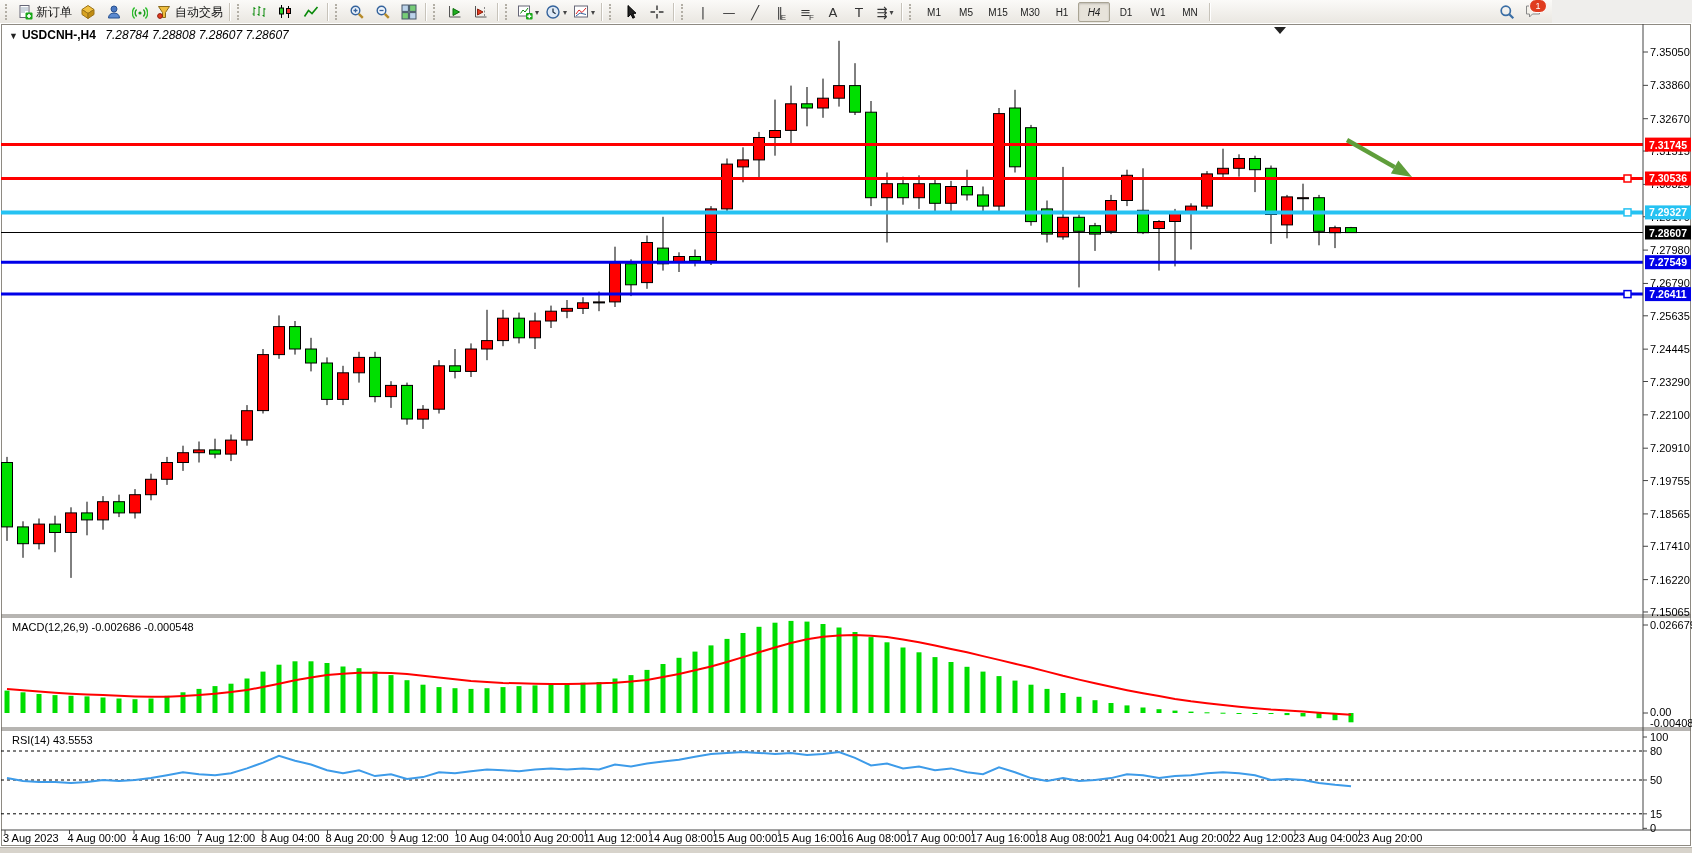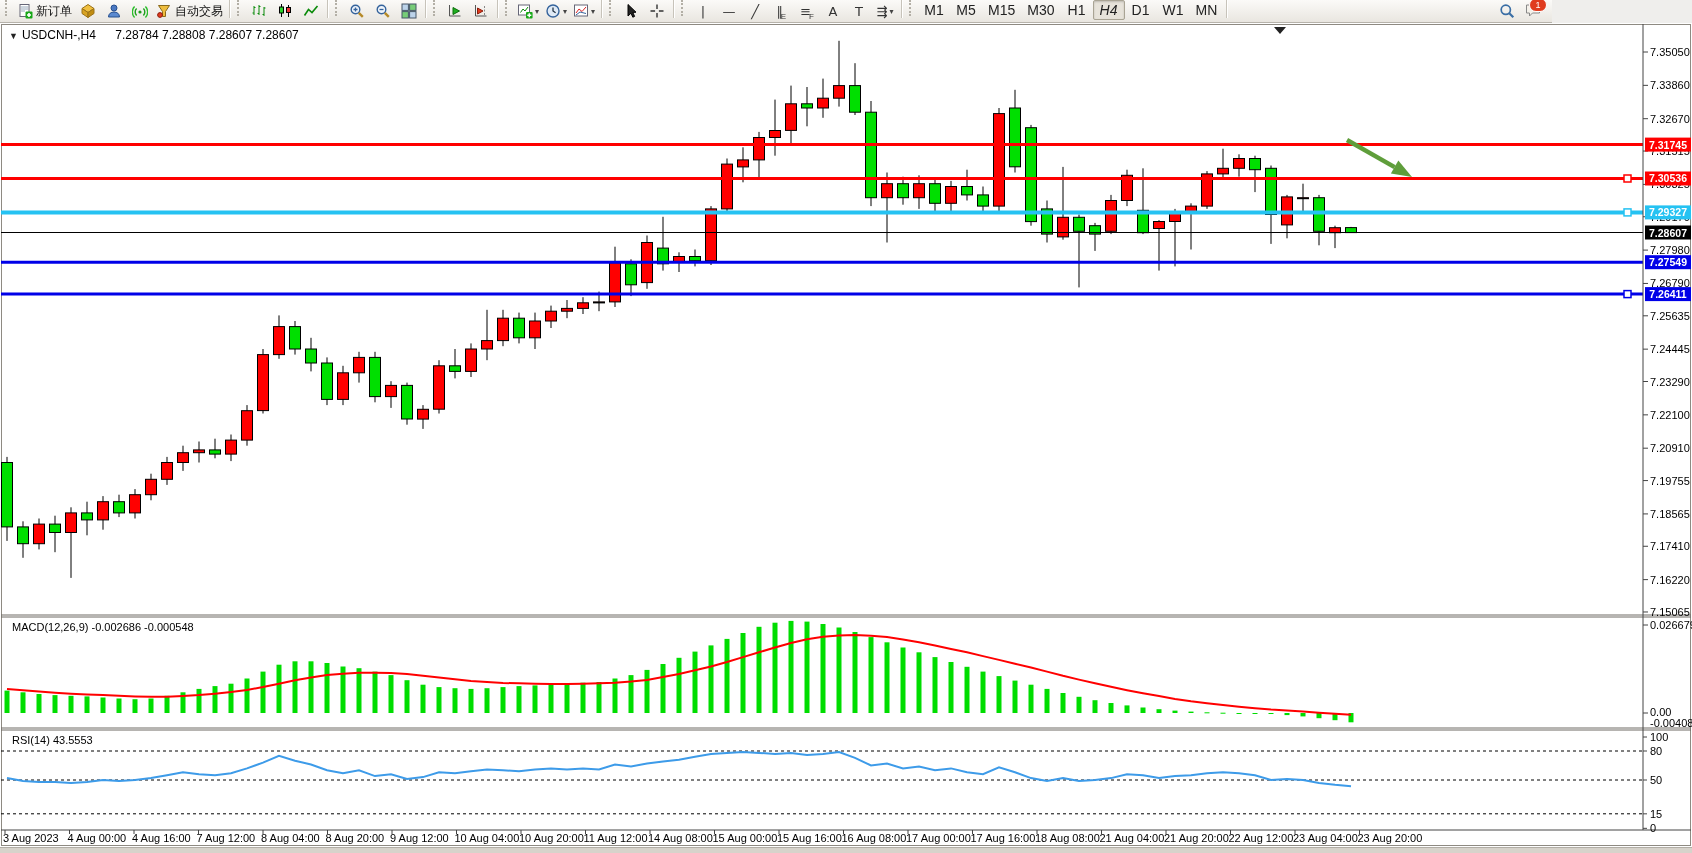--- a/index.html
+++ b/index.html
@@ -1,40 +1,40 @@
 <!DOCTYPE html>
 <html><head>
 <meta charset="utf-8">
 <style>
   html,body{margin:0;padding:0;background:#efeeec;overflow:hidden;}
   body{width:1692px;height:853px;position:relative;font-family:"Liberation Sans",sans-serif;-webkit-font-smoothing:none;}
   
   #toolbar{position:absolute;left:0;top:0;width:1552px;height:23px;
     background:linear-gradient(#fbfaf8,#e9e6e0);border-bottom:1px solid #b7b3ab;
-    display:flex;align-items:flex-start;box-sizing:border-box;padding:0 2px;white-space:nowrap;}
+    display:flex;align-items:center;box-sizing:border-box;padding:12px 2px;white-space:nowrap;}
   .tb-grip{width:4px;height:16px;margin:0 3px;border-left:2px dotted #b3afa6;}
   .tb-sep{width:1px;height:18px;background:#c7c3ba;border-right:1px solid #fff;margin:0 3px;}
   .tb-btn{height:20px;min-width:20px;display:inline-flex;align-items:center;justify-content:center;
     padding:0 2px;border:1px solid transparent;border-radius:2px;color:#222;font-size:12px;cursor:default;}
   .tb-btn .lbl{margin-left:3px;font-size:12px;color:#111;}
   .tb-btn.active{background:#e7e3da;border:1px solid #a9a494;box-shadow:inset 0 1px 2px rgba(0,0,0,.18);font-style:italic;}
   .tb-btn .dd{font-size:8px;margin-left:2px;color:#444;}
   .tb-glyph{font-size:13px;line-height:13px;color:#333;font-family:"DejaVu Sans",sans-serif;}
   .tb-sub{font-size:8px;color:#333;margin-left:-2px;align-self:flex-end;}
-  .tf-btn{font-size:14px;padding:0 5px;height:18px;}
+  .tf-btn{font-size:10px;padding:0 5px;height:18px;}
   #tb-right{margin-left:auto;display:flex;align-items:center;margin-right:4px;}
   #chat-wrap{position:relative;}
   #chat-badge{position:absolute;top:-4px;right:-6px;background:#e03c1f;color:#fff;border-radius:8px;
     min-width:12px;height:12px;font-size:9px;line-height:12px;text-align:center;padding:0 2px;border:1px solid #fff;}
   
   #chart-window{position:absolute;left:0;top:23px;width:1692px;height:830px;background:#fff;}
   #chart-svg{position:absolute;left:0;top:0;}
   #chart-title{position:absolute;left:9px;top:5px;font-size:12px;color:#000;}
   #chart-title .tri{font-size:9px;color:#222;margin-right:4px;}
-  #chart-title b{font-weight:normal;}
+  #chart-title b{font-weight:bold;}
   #scroll-strip{position:absolute;left:0;top:824px;width:1692px;height:6px;background:#d7d3cb;border-top:1px solid #b2aea6;}
 </style>
 </head>
 <body>
 
 <div id="toolbar">
     <span class="tb-grip"></span>
     <div class="tb-btn">
       <svg width="16" height="16" viewBox="0 0 16 16">
         <rect x="3" y="1.5" width="9" height="12" fill="#fff" stroke="#667"></rect>
@@ -621,16 +621,16 @@
         <line x1="1230.5" x2="1230.5" y1="830" y2="834" stroke="#444"></line>
         <text x="1228.5" y="842" font-size="11" font-family="&quot;Liberation Sans&quot;,sans-serif">22 Aug 12:00</text>
         <line x1="1295" x2="1295" y1="830" y2="834" stroke="#444"></line>
         <text x="1293" y="842" font-size="11" font-family="&quot;Liberation Sans&quot;,sans-serif">23 Aug 04:00</text>
         <line x1="1359.5" x2="1359.5" y1="830" y2="834" stroke="#444"></line>
         <text x="1357.5" y="842" font-size="11" font-family="&quot;Liberation Sans&quot;,sans-serif">23 Aug 20:00</text>
       </g>
     </svg>
   <div id="chart-title">
     <span class="tri">▼</span><b>USDCNH-,H4</b>
-    <span style="margin-left:16px;">7.28784 7.28808 7.28607 7.28607</span>
+    <span style="margin-left:6px;font-style:italic;">7.28784 7.28808 7.28607 7.28607</span>
   </div>
   <div id="scroll-strip"></div>
 </div>
 
 </body></html>

